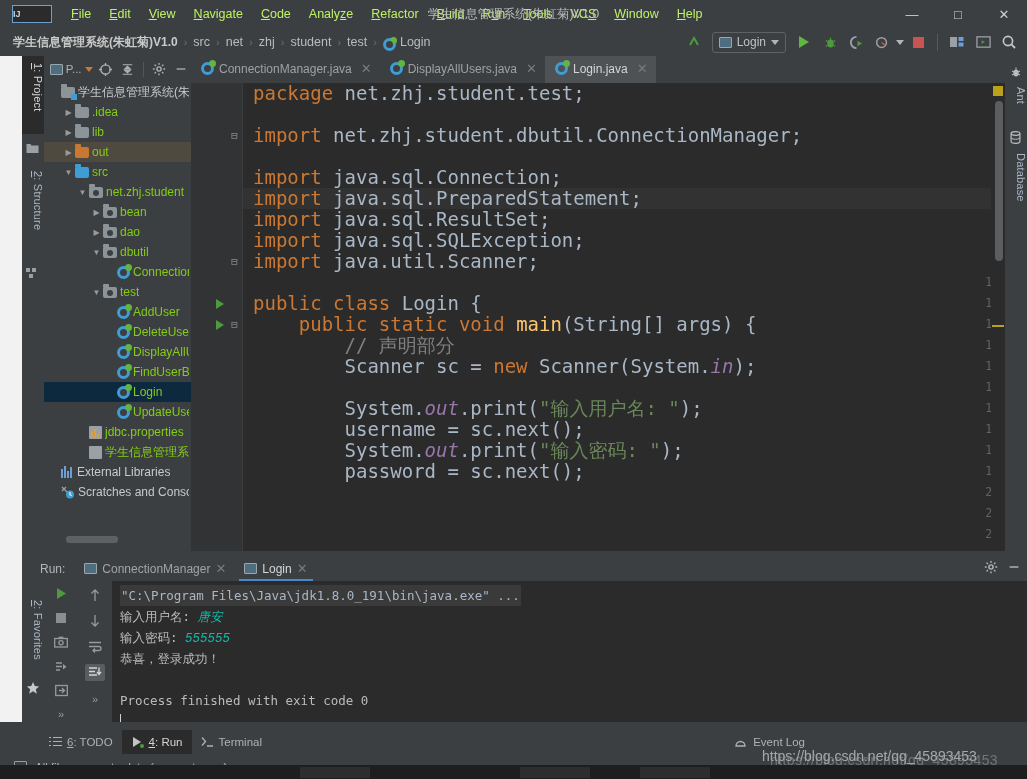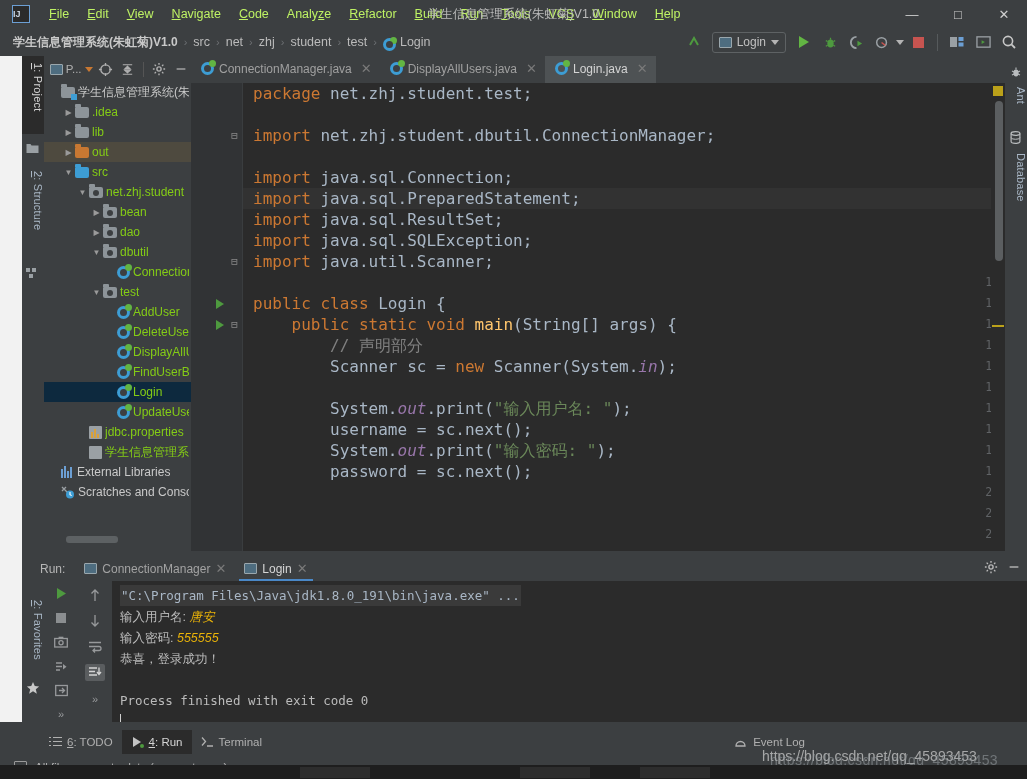--- a/index.html
+++ b/index.html
@@ -12,21 +12,21 @@
   }
   .app { position: relative; width: 1027px; height: 779px; background: #3c3f41; }
 
   
   .bg-window { position: absolute; left: 0; top: 22px; width: 22px; height: 700px;
     background: #f2f2f2; overflow: hidden; }
 
   
   .titlebar { position: absolute; left: 0; top: 0; width: 1027px; height: 28px;
     background: #3c3f41; display: flex; align-items: center; }
-  .ij-logo { width: 18px; height: 18px; margin-left: 12px; margin-right: 10px;
+  .ij-logo { width: 40px; height: 18px; margin-left: 12px; margin-right: 10px;
     border: 1px solid #6c9fd4; background: #2b2b2b; color: #c7d3e0;
     font-size: 9px; font-weight: bold; line-height: 16px; 
     font-family: "Liberation Sans", sans-serif; }
   .menu { display: flex; align-items: center; height: 28px; }
   .menu-item { padding: 4px 9px; font-size: 12.5px; color: #bef264; cursor: default; }
   .menu-item .mn { text-decoration: underline; }
   .win-title { position: absolute; left: 0; top: 0; width: 1027px; height: 28px;
     line-height: 28px; text-align: center; font-size: 12.5px; color: #bbbbbb;
     pointer-events: none; }
   .win-btns { position: absolute; right: 0; top: 0; height: 28px; display: flex; }
@@ -150,21 +150,21 @@
   .marker { position: absolute; left: 24px; width: 11px; height: 21px;
     display: flex; align-items: center; }
   .run-arrow { width: 0; height: 0; border-left: 8px solid #4e9a3f;
     border-top: 5px solid transparent; border-bottom: 5px solid transparent;
     margin-left: 1px; }
   .fold { position: absolute; left: 38px; width: 11px; height: 21px;
     display: flex; align-items: center; justify-content: center; color: #888;
     font-size: 11px; }
   .codelines { position: absolute; left: 52px; top: 0; right: 14px; bottom: 0; }
   .cline { height: 21px; line-height: 21px; white-space: pre; padding-left: 10px;
-    font-family: "DejaVu Sans Mono", "Liberation Mono", monospace; font-size: 16px;
+    font-family: "DejaVu Sans Mono", "Liberation Mono", monospace; font-size: 19px;
     color: #a9b7c6; }
   .cline.hl { background: #323232; }
   .kw { color: #cc7832; }
   .str { color: #6a8759; }
   .fld { color: #9876aa; font-style: italic; }
   .cmt { color: #808080; }
   .mth { color: #ffc66d; }
   .pun { color: #a9b7c6; }
   .vline { position: absolute; top: 0; bottom: 0; width: 1px; background: #3a3d3f; }
   .scrollmark { position: absolute; right: 0; top: 0; width: 14px; height: 100%;
@@ -200,22 +200,22 @@
   .run-side2 { width: 34px; background: #3c3f41; display: flex; flex-direction: column;
     align-items: center; padding-top: 5px; gap: 9px; }
   .sideic { width: 20px; height: 17px; display: flex; align-items: center;
     justify-content: center; color: #97999b; font-size: 13px; }
   .sideic.boxed { background: #5a5d5f; border-radius: 2px; }
   .console { flex: 1; background: #2b2b2b; padding: 4px 0 0 8px;
     font-family: "DejaVu Sans Mono", "Liberation Mono", monospace; font-size: 12.5px;
     color: #bbbbbb; overflow: hidden; }
   .coline { height: 21px; line-height: 21px; white-space: pre; }
   .co-cmd { background: #3a3a3a; color: #a9b7c6; display: inline-block; padding: 0 1px; }
-  .co-in { color: #eab308; font-style: italic; }
-  .co-cn { font-family: Liberation Sans, sans-serif; font-size: 12.5px; }
+  .co-in { color: #14b8a6; font-style: italic; }
+  .co-cn { font-family: Liberation Mono, monospace; font-size: 12.5px; }
   .cursor-bar { display: inline-block; width: 1px; height: 14px; background: #d0d0d0;
     position: relative; top: 2px; }
 
   
   .botbar { position: absolute; left: 0; top: 730px; width: 815px; height: 24px;
     background: #3c3f41; display: flex; align-items: center; }
   .bt { display: flex; align-items: center; gap: 5px; height: 24px; padding: 0 9px;
     font-size: 11.5px; color: #b0b0b0; }
   .bt.active { background: #2b2b2b; color: #d4d4d4; }
   .bt u { text-decoration: underline; }

